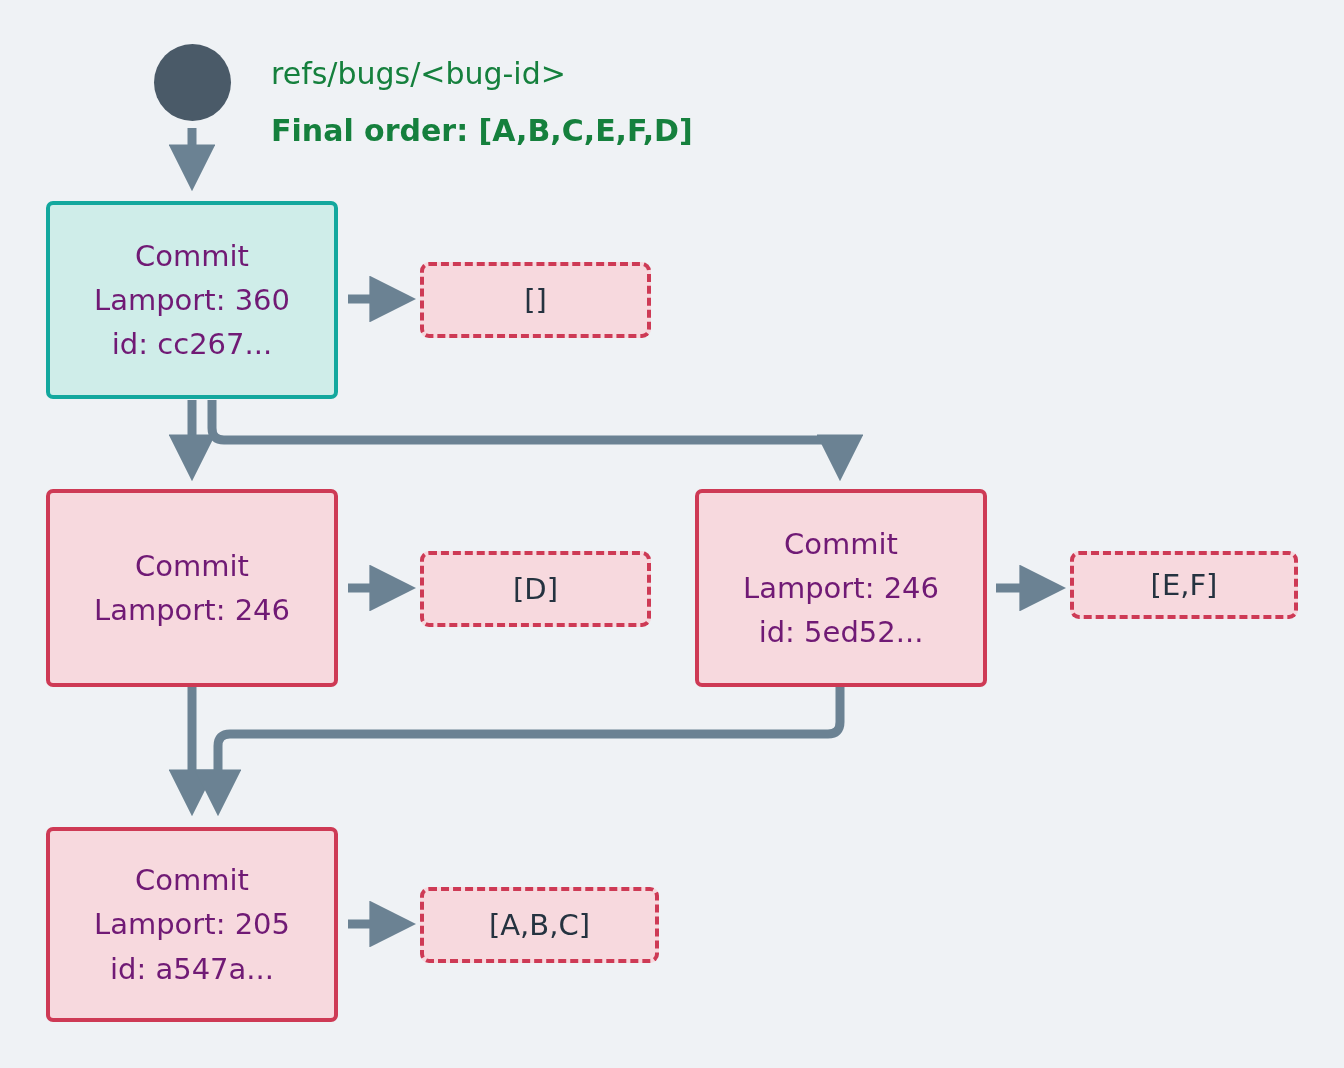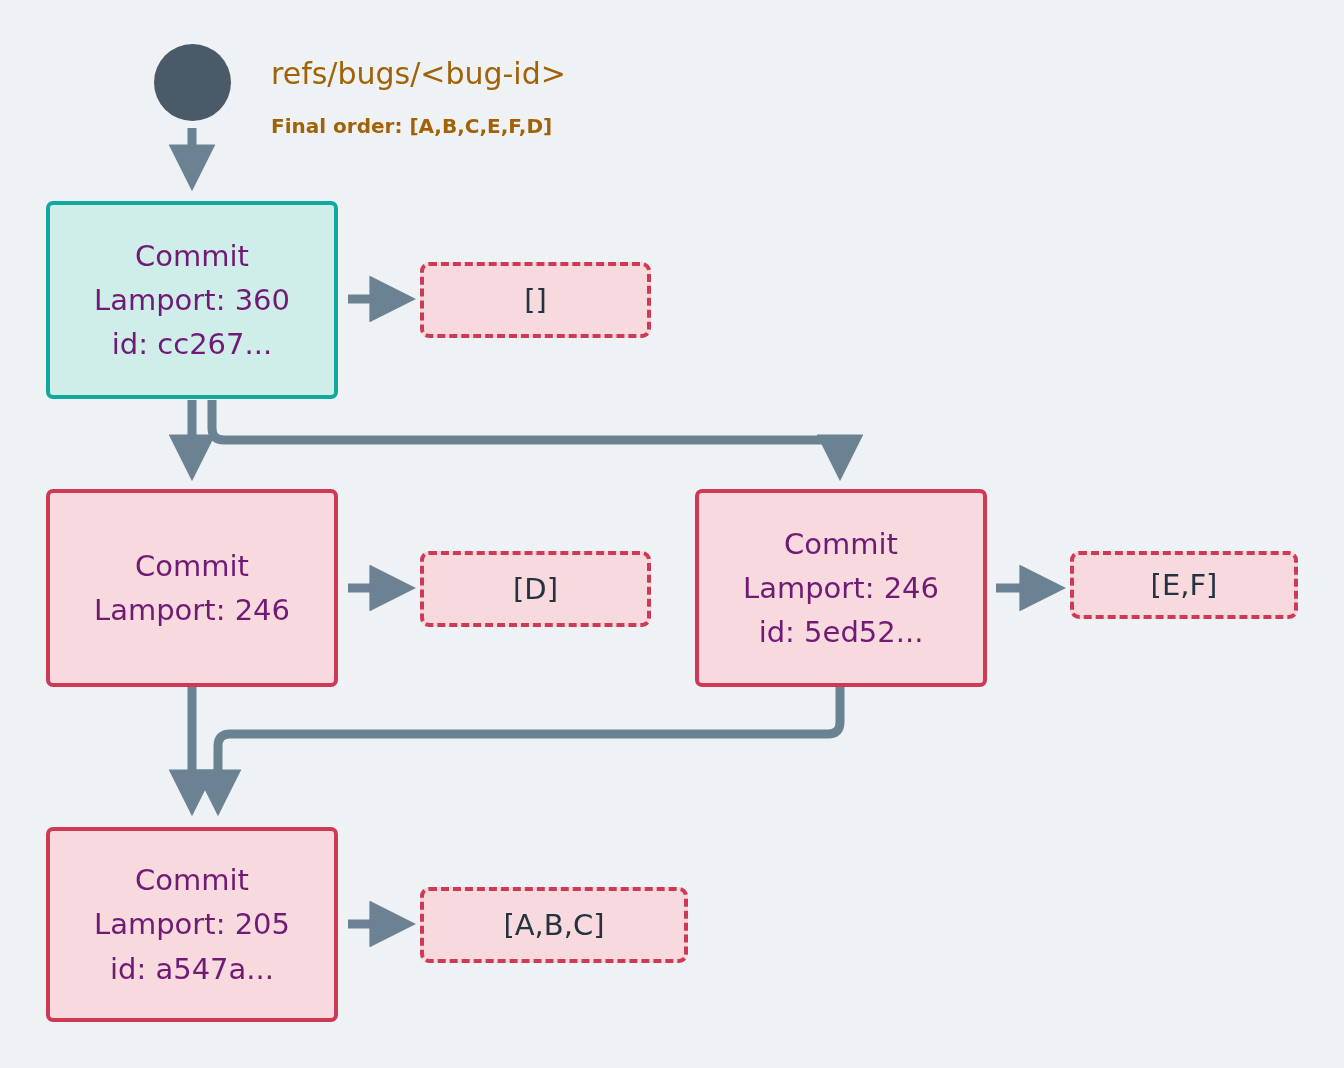--- a/index.html
+++ b/index.html
@@ -26,30 +26,30 @@
   }
 
   .ref-circle {
     position: absolute;
     border-radius: 50%;
     background: #4a5a68;
   }
 
   .header-text {
     position: absolute;
-    color: #a16207;
+    color: #15803d;
     white-space: nowrap;
     line-height: 1;
   }
   .header-ref {
     font-size: 30px;
     font-weight: 400;
   }
   .header-order {
-    font-size: 20px;
+    font-size: 30px;
     font-weight: 700;
   }
 
   .node {
     position: absolute;
     box-sizing: border-box;
     display: flex;
     flex-direction: column;
     align-items: center;
     justify-content: center;
@@ -159,17 +159,17 @@
   </div>
   <div class="op-box" style="left:1070px; top:551px; width:228px; height:68px;">
     <span>[E,F]</span>
   </div>
 
   <div class="node commit" style="left:46px; top:827px; width:292px; height:195px;">
     <span class="ln">Commit</span>
     <span class="ln">Lamport: 205</span>
     <span class="ln">id: a547a...</span>
   </div>
-  <div class="op-box" style="left:420px; top:887px; width:268px; height:76px;">
+  <div class="op-box" style="left:420px; top:887px; width:239px; height:76px;">
     <span>[A,B,C]</span>
   </div>
 
 </div>
 
 </body></html>

